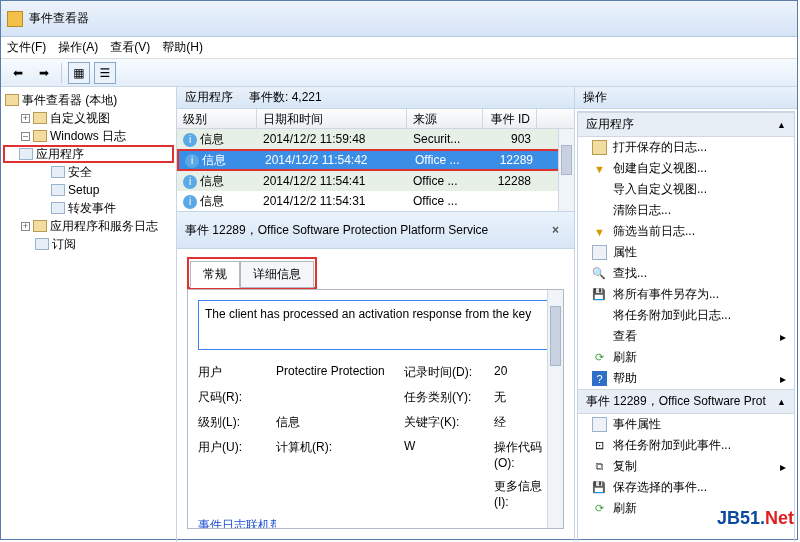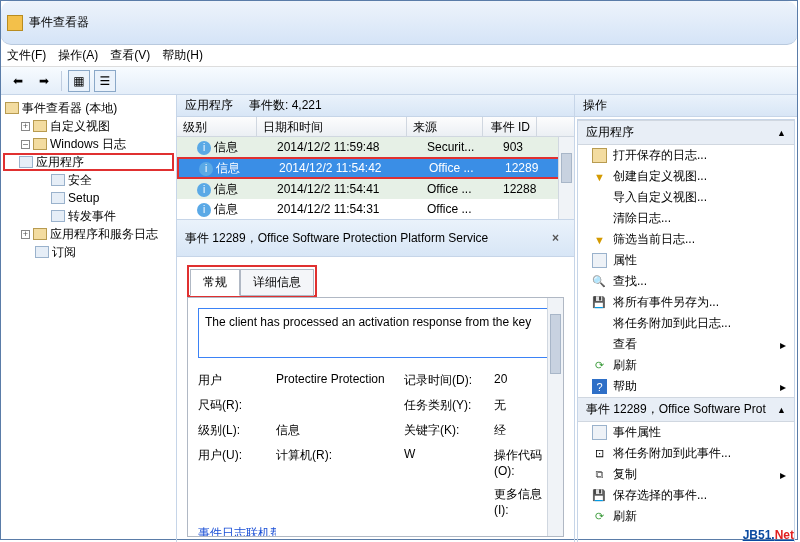--- a/index.html
+++ b/index.html
@@ -1,18 +1,18 @@
 <!DOCTYPE html>
 <html><head>
 <meta charset="utf-8">
 <style>
   * { box-sizing: border-box; font-family: "Microsoft YaHei", "Segoe UI", sans-serif; }
   body { margin: 0; width: 800px; height: 542px; background: #fff; font-size: 12px; color: #000; overflow: hidden; position: relative; }
   .window { border: 1px solid #5a7ca8; width: 798px; height: 540px; position: relative; background: #fff; }
-  .titlebar { height: 44px; background: linear-gradient(#edf3fb,#d5e4f7); display: flex; align-items: center; padding-left: 6px; border-bottom: 1px solid #b8c9de; border-radius: 10px; }
+  .titlebar { height: 36px; background: linear-gradient(#edf3fb,#d5e4f7); display: flex; align-items: center; padding-left: 6px; border-bottom: 1px solid #b8c9de; }
   .titlebar .ticon { width: 16px; height: 16px; background: #f3c04a; border: 1px solid #b88c20; margin-right: 6px; }
   .menubar { height: 22px; display: flex; align-items: center; padding-left: 6px; gap: 12px; border-bottom: 1px solid #ddd; }
   .menubar span { cursor: default; }
   .toolbar { height: 28px; background: linear-gradient(#f7fbff,#e4eef9); border-bottom: 1px solid #c6d5e8; display: flex; align-items: center; padding-left: 6px; gap: 4px; }
   .tb-btn { width: 22px; height: 22px; border: 1px solid transparent; display: flex; align-items: center; justify-content: center; }
   .tb-btn.box { border: 1px solid #8aa8c8; background: #eaf2fb; }
   .sep { width: 1px; height: 20px; background: #c0cde0; margin: 0 2px; }
   .body { display: flex; height: calc(100% - 78px); }
   .tree { width: 176px; border-right: 1px solid #c6d5e8; padding: 4px 2px; overflow: hidden; }
   .tree-row { display: flex; align-items: center; height: 18px; padding-left: 2px; gap: 3px; white-space: nowrap; }
@@ -22,21 +22,21 @@
   .tree-row .ico.log { background: #e6eef7; border: 1px solid #9ab2cc; }
   .tree-row.boxred { border: 2px solid #e03030; padding-left: 0; }
   .indent1 { padding-left: 18px; }
   .indent2 { padding-left: 34px; }
   .mid { flex: 1; display: flex; flex-direction: column; border-right: 1px solid #c6d5e8; min-width: 0; }
   .mid-head { height: 22px; background: linear-gradient(#eaf2fb,#d8e6f6); display: flex; align-items: center; padding: 0 8px; gap: 16px; border-bottom: 1px solid #c6d5e8; }
   .grid-head { display: flex; height: 20px; background: linear-gradient(#fdfdfd,#ebeff4); border-bottom: 1px solid #d0d7e0; }
   .gh { border-right: 1px solid #d0d7e0; padding: 2px 6px; }
   .grid-body { height: 82px; overflow: hidden; position: relative; }
   .gr { display: flex; height: 20px; align-items: center; }
-  .gr .c { padding: 0 20px; overflow: hidden; white-space: nowrap; }
+  .gr .c { padding: 0 6px; overflow: hidden; white-space: nowrap; }
   .gr.alt { background: #e6f0e6; }
   .gr.sel { background: #3a8ee6; color: #fff; border: 2px solid #e03030; height: 22px; }
   .info-ico { width: 14px; height: 14px; border-radius: 50%; background: #5aa9e6; color: #fff; font-size: 10px; line-height: 14px; text-align: center; display: inline-block; margin-right: 3px; }
   .col-lvl { width: 80px; }
   .col-dt { width: 150px; }
   .col-src { width: 76px; }
   .col-id { width: 54px; text-align: right; }
   .detail-head { height: 38px; background: linear-gradient(#eaf2fb,#d8e6f6); border-top: 1px solid #c6d5e8; border-bottom: 1px solid #c6d5e8; display: flex; align-items: center; padding: 0 8px; justify-content: space-between; }
   .close-x { width: 14px; font-weight: bold; color: #555; cursor: pointer; }
   .tabs { display: flex; margin: 8px 0 0 10px; }
@@ -59,21 +59,21 @@
   .r-ico.folder { background: #f3dca0; border: 1px solid #b89b50; }
   .r-ico.filter { color: #d49a00; }
   .r-ico.prop { background: #eef2f7; border: 1px solid #9ab2cc; }
   .r-ico.find { color: #555; }
   .r-ico.save { color: #2e6fc7; }
   .r-ico.refresh { color: #3a9a3a; }
   .r-ico.help { background: #2e6fc7; color: #fff; width: 15px; height: 15px; }
   .r-ico.copy { color: #555; }
   .scrollbar { position: absolute; right: 0; top: 0; width: 16px; height: 100%; background: #f0f3f7; border-left: 1px solid #d0d7e0; }
   .scrollbar .thumb { background: #c8d2e0; border: 1px solid #a8b6c8; margin: 16px 2px; height: 30px; }
-  .watermark { position: absolute; right: 6px; bottom: 0; font-family: Arial; font-size: 12px; color: #0a4aa0; font-weight: bold; text-decoration: underline; }
+  .watermark { position: absolute; right: 6px; bottom: 13px; font-family: Arial; font-size: 18px; color: #0a4aa0; font-weight: bold; }
   .watermark .net { color: #e02020; }
 </style>
 </head>
 <body>
 
 <div class="window">
   <div class="titlebar">
     <span class="ticon"></span>
     <span>事件查看器</span>
   </div>

